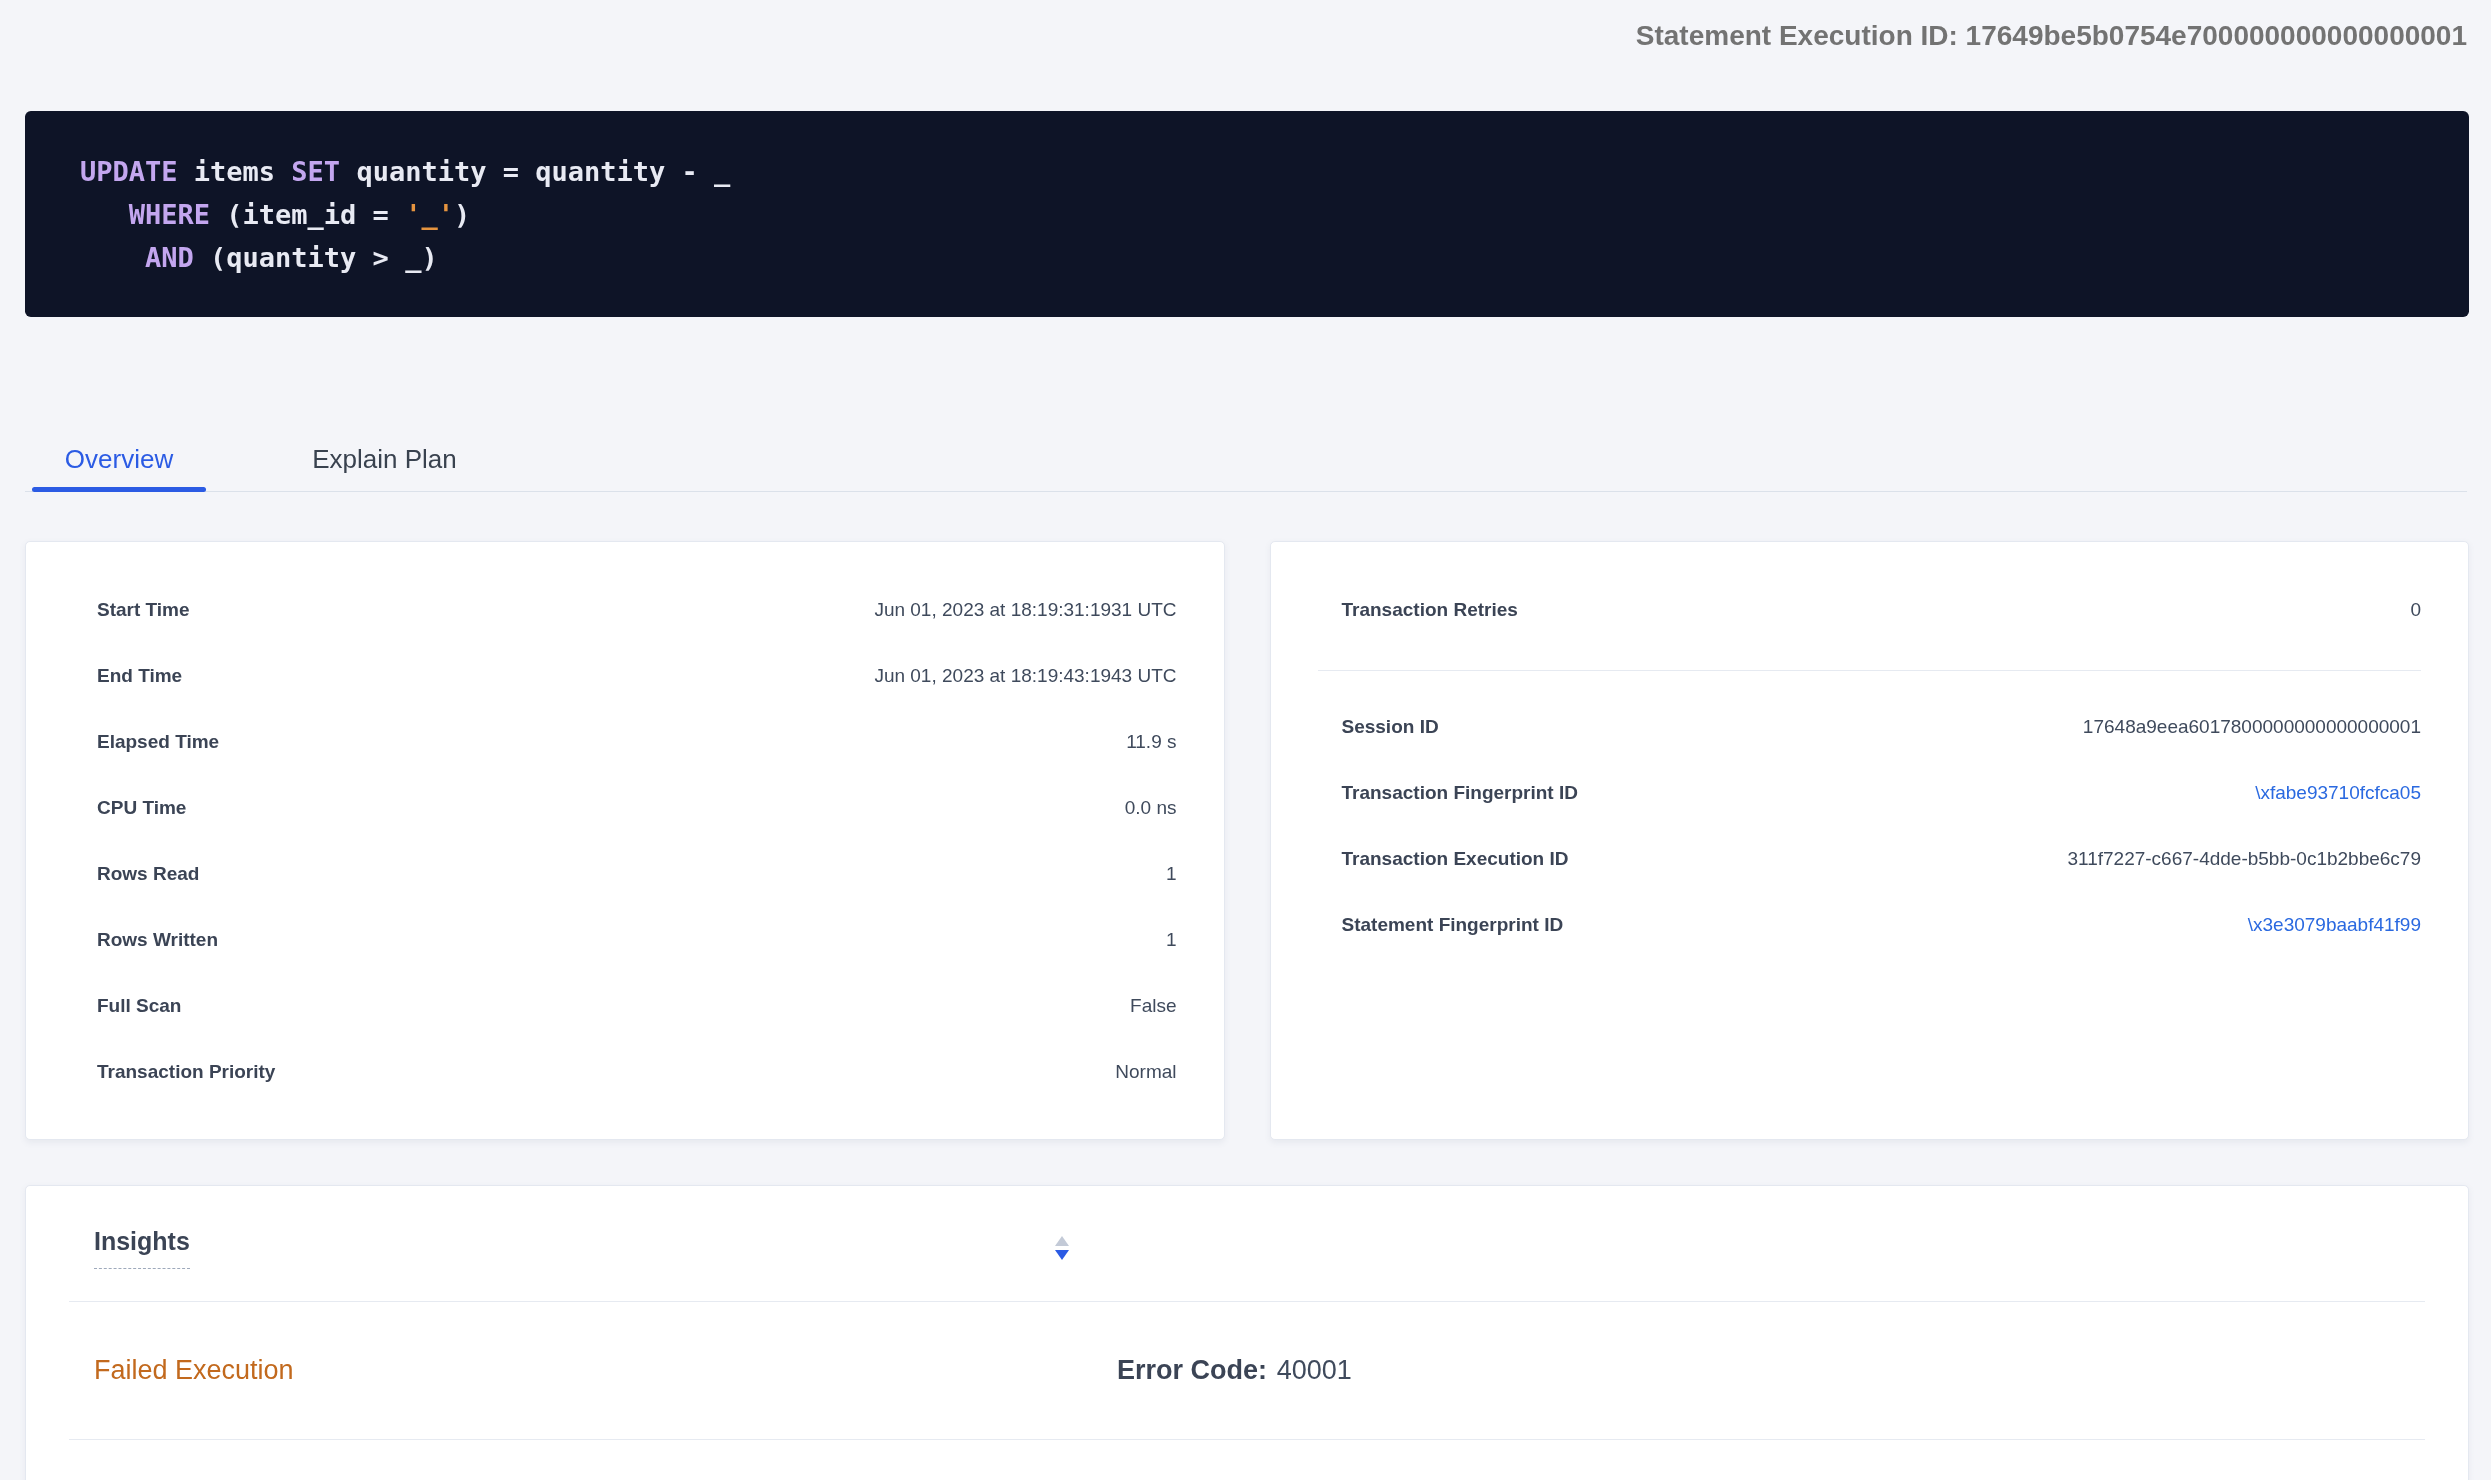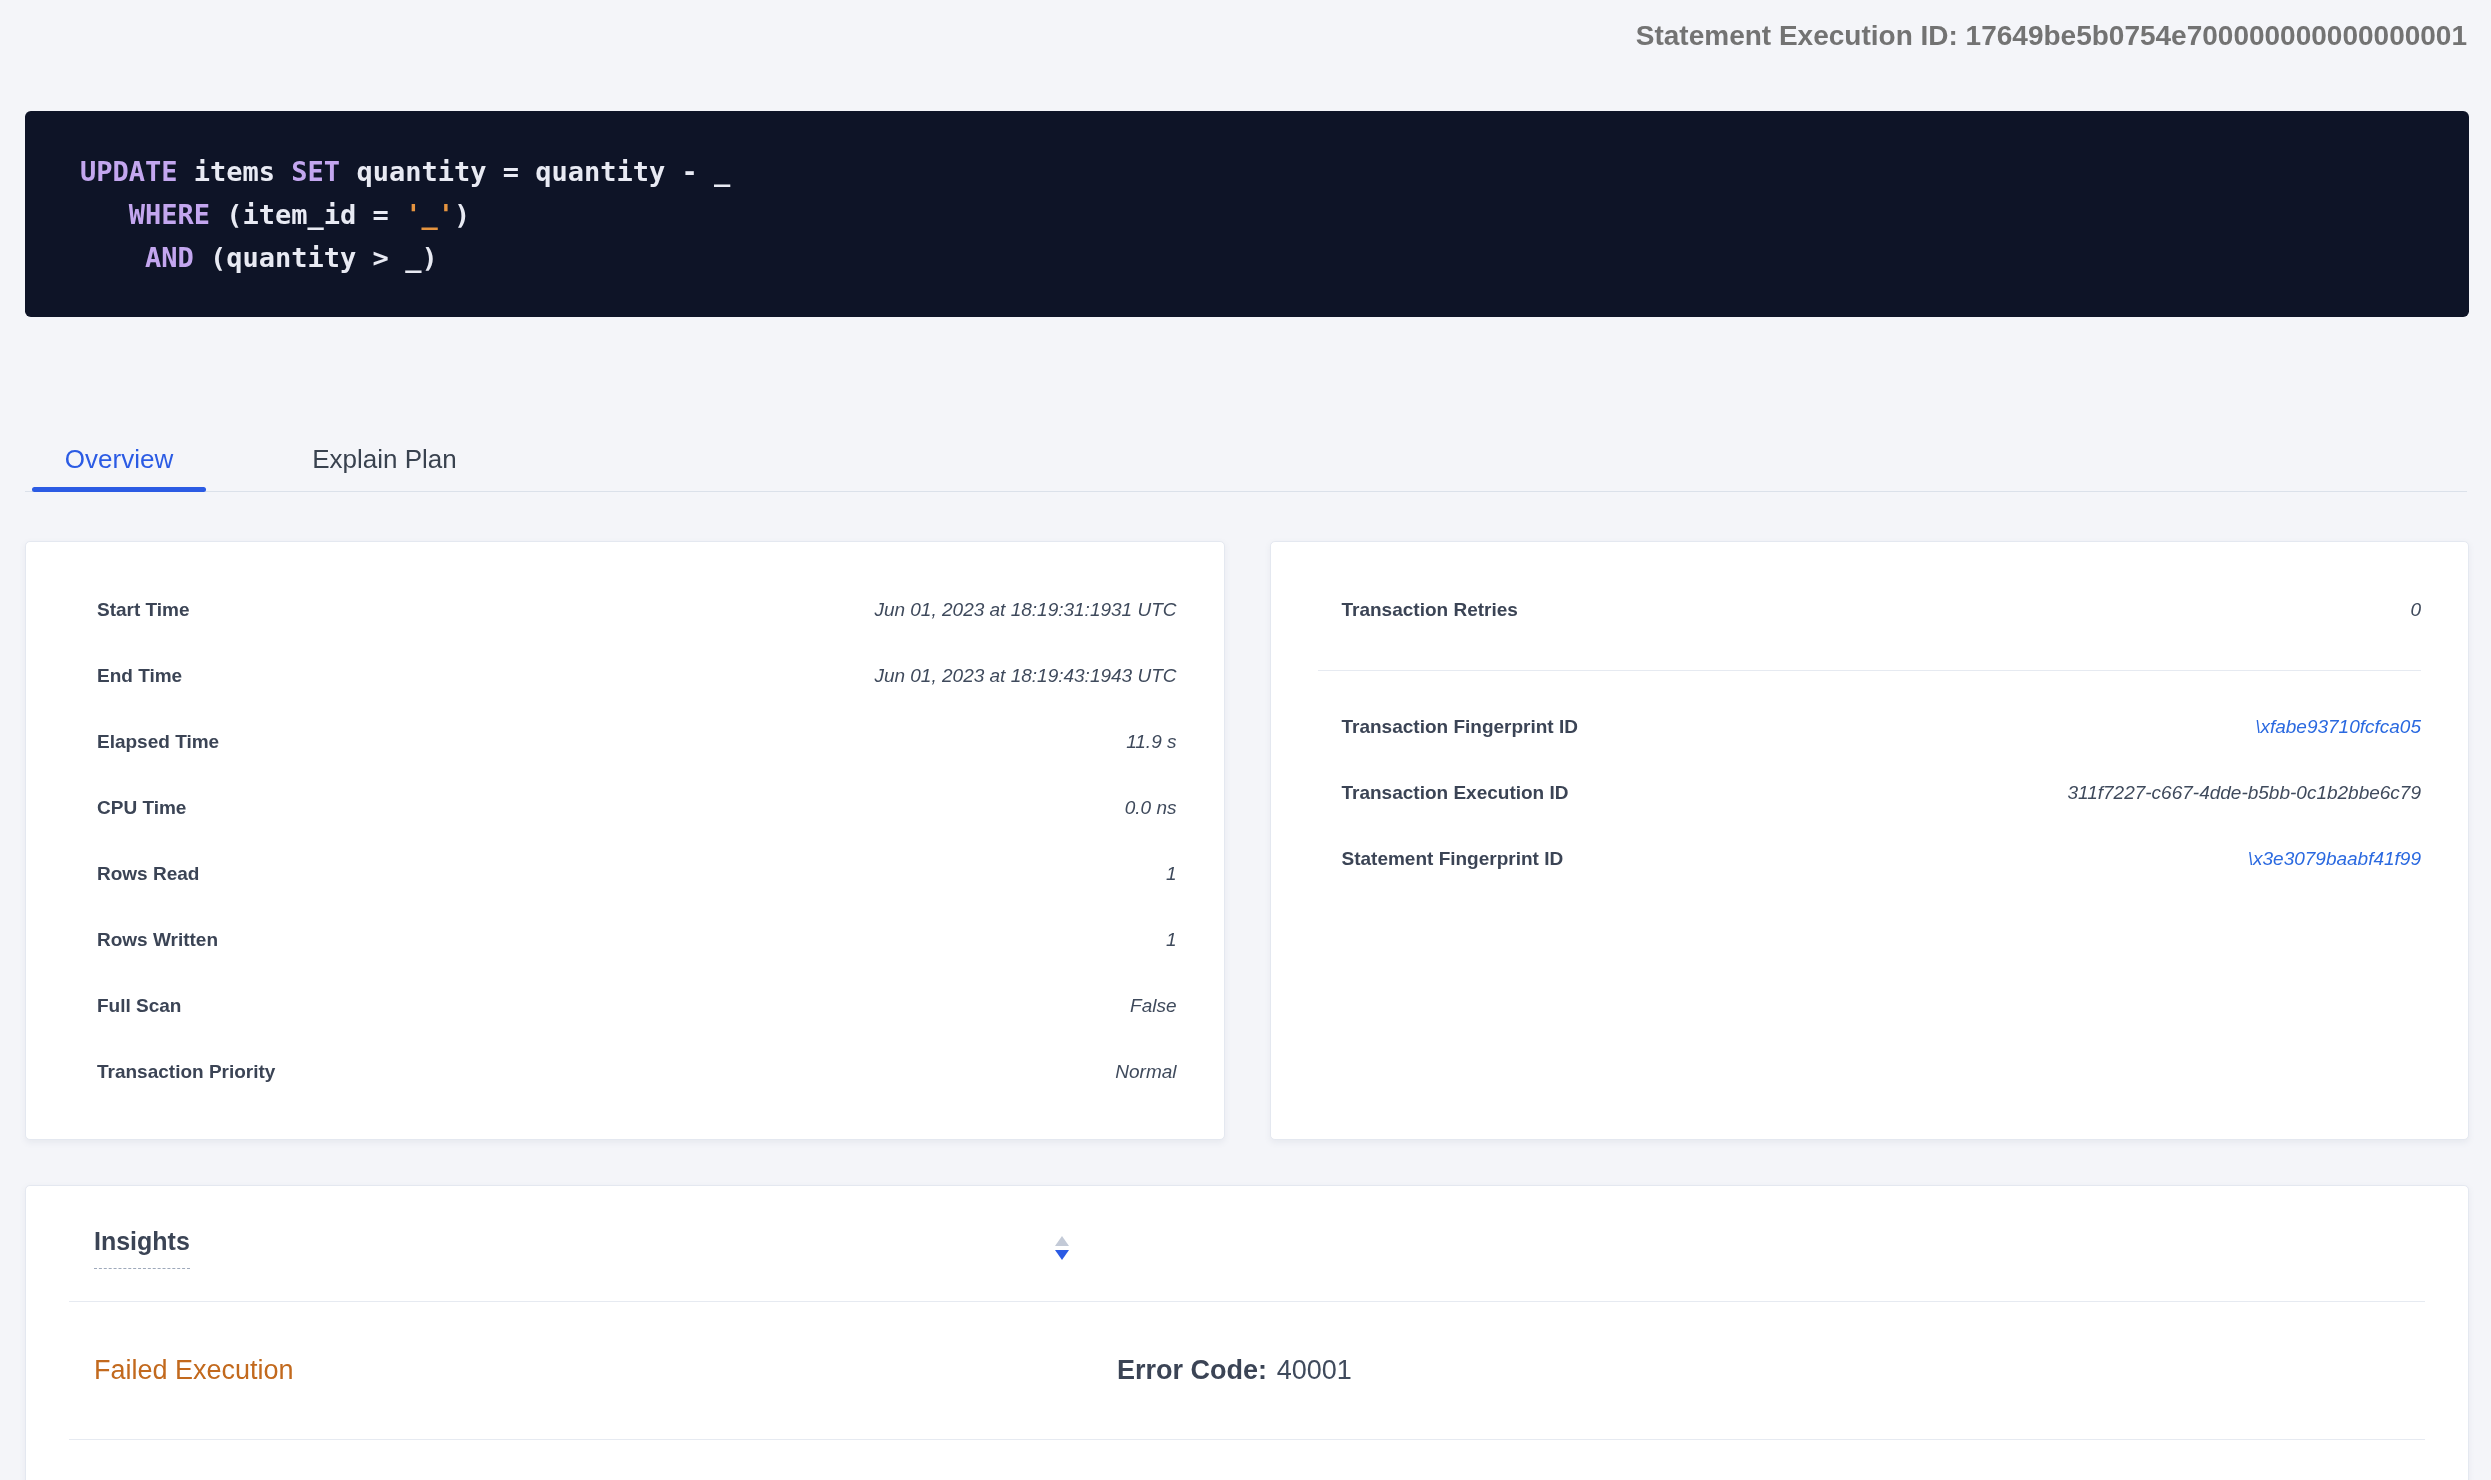--- a/index.html
+++ b/index.html
@@ -42,21 +42,21 @@
     background:var(--accent);border-radius:3.9px;
   }
   .cards{display:flex;gap:45px;margin:49px 23px 0 25px;}
   .card{
     background:#fff;border:1px solid var(--card-border);border-radius:4.9px;
     box-shadow:0 2.9px 6.8px rgba(90,100,130,0.08);
   }
   .kv-card{flex:1;height:599px;padding:35px 47px;}
   .row{height:66px;display:flex;justify-content:space-between;align-items:center;font-size:19px;margin-left:24px;}
   .k{font-weight:700;color:var(--text-strong);}
-  .v{color:var(--text-value);font-style:italic;}
+  .v{color:var(--text-value);}
   a.link{color:var(--link);text-decoration:none;cursor:pointer;}
   .hdivider{border-top:1px solid var(--divider);margin:27px 0 23px;}
   .table-card{margin:45px 23px 0 25px;height:330px;padding:0 43px;}
   .thead{display:flex;align-items:center;height:116px;padding-top:10px;border-bottom:1px solid var(--divider);}
   .th{display:flex;align-items:center;justify-content:space-between;padding:0 23px 0 25px;cursor:pointer;}
   .th1{width:1023px;}
   .th2{width:1097px;}
   .th-label{
     font-weight:700;font-size:25px;color:var(--text-strong);
     border-bottom:1.9px dashed #9ea9bb;padding-bottom:11.6px;
@@ -131,20 +131,24 @@
       </div>
     </section>
 
     <section class="card kv-card">
       <div class="row">
         <span class="k">Transaction Retries</span>
         <span class="v">0</span>
       </div>
       <div class="hdivider"></div>
       <div class="row">
+        <span class="k">Session ID</span>
+        <span class="v">17648a9eea6017800000000000000001</span>
+      </div>
+      <div class="row">
         <span class="k">Transaction Fingerprint ID</span>
         <a class="v link" href="#">\xfabe93710fcfca05</a>
       </div>
       <div class="row">
         <span class="k">Transaction Execution ID</span>
         <span class="v">311f7227-c667-4dde-b5bb-0c1b2bbe6c79</span>
       </div>
       <div class="row">
         <span class="k">Statement Fingerprint ID</span>
         <a class="v link" href="#">\x3e3079baabf41f99</a>

